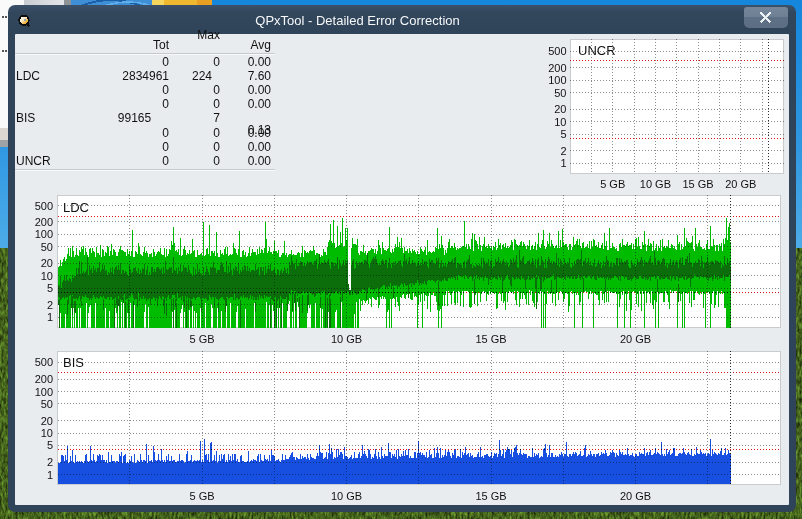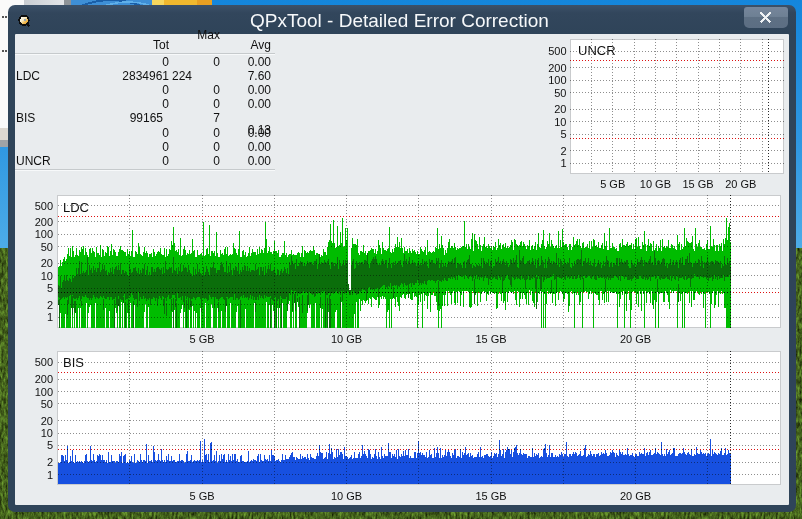--- a/index.html
+++ b/index.html
@@ -1,20 +1,20 @@
 <!DOCTYPE html>
 <html><head><meta charset="utf-8"><style>
 html,body{margin:0;padding:0}
 body{width:802px;height:519px;position:relative;overflow:hidden;font-family:"Liberation Sans",sans-serif;background:#2e93e0}
 #sky{position:absolute;left:0;top:0;width:802px;height:255px;background:linear-gradient(180deg,#1486dc 0%,#2e97e2 55%,#4fade8 100%)}
 #grass{position:absolute;left:0;top:248px;width:802px;height:271px}
 .bgw{position:absolute}
 #win{position:absolute;left:8px;top:5px;width:788px;height:507px;background:linear-gradient(180deg,#3c5169 0,#32465c 8px,#2f4459 28px,#2f4459 100%);border-radius:7px}
 #content{position:absolute;left:15px;top:34px;width:774px;height:471px;background:#e9ecee;border-radius:1px}
-#title{position:absolute;left:250px;top:13px;width:215px;color:#f6f8fa;font-size:19px;line-height:15px;text-align:center;white-space:nowrap}
+#title{position:absolute;left:250px;top:13px;width:215px;color:#f6f8fa;font-size:13px;line-height:15px;text-align:center;white-space:nowrap}
 #closebtn{position:absolute;left:744px;top:7px;width:44px;height:21px;border-radius:3px 3px 5px 5px;background:linear-gradient(180deg,#76869b 0%,#6e8094 45%,#5e7084 50%,#5c6e83 100%)}
 .c{position:absolute;font-size:12px;color:#111;line-height:14px;white-space:nowrap}
 .hl{position:absolute;left:15px;width:260px;height:1px;background:#c6cacc;border-bottom:1px solid #f7f9fa}
 .cs{position:absolute}
 .g{stroke:#8e8e8e;stroke-width:1;stroke-dasharray:1 2}
 .r{stroke:#dd1111;stroke-width:1;stroke-dasharray:1 2}
 .e{stroke:#2a2a2a;stroke-width:1;stroke-dasharray:1 2}
 .pb{stroke:#00bc00;stroke-width:1;fill:none}
 .pd{stroke:#0b6e0b;stroke-width:1;fill:none}
 .pu{stroke:#1750e0;stroke-width:1;fill:none}
@@ -75,30 +75,30 @@
 <circle cx="7.8" cy="6.9" r="1.1" fill="#9aa8b4"></circle>
 </svg>
 <div class="c" style="left:100px;top:38px;width:69px;text-align:right">Tot</div>
 <div class="c" style="left:160px;top:28px;width:60px;text-align:right">Max</div>
 <div class="c" style="left:211px;top:38px;width:60px;text-align:right">Avg</div>
 <div class="c" style="left:100px;top:54.5px;width:69px;text-align:right">0</div>
 <div class="c" style="left:160px;top:54.5px;width:60px;text-align:right">0</div>
 <div class="c" style="left:211px;top:54.5px;width:60px;text-align:right">0.00</div>
 <div class="c" style="left:16px;top:68.7px">LDC</div>
 <div class="c" style="left:100px;top:68.7px;width:69px;text-align:right">2834961</div>
-<div class="c" style="left:172px;top:68.7px;width:60px;text-align:left">224</div>
+<div class="c" style="left:152px;top:68.7px;width:60px;text-align:right">224</div>
 <div class="c" style="left:211px;top:68.7px;width:60px;text-align:right">7.60</div>
 <div class="c" style="left:100px;top:82.9px;width:69px;text-align:right">0</div>
 <div class="c" style="left:160px;top:82.9px;width:60px;text-align:right">0</div>
 <div class="c" style="left:211px;top:82.9px;width:60px;text-align:right">0.00</div>
 <div class="c" style="left:100px;top:97.1px;width:69px;text-align:right">0</div>
 <div class="c" style="left:160px;top:97.1px;width:60px;text-align:right">0</div>
 <div class="c" style="left:211px;top:97.1px;width:60px;text-align:right">0.00</div>
 <div class="c" style="left:16px;top:111.3px">BIS</div>
-<div class="c" style="left:94px;top:111.3px;width:69px;text-align:right">99165</div>
+<div class="c" style="left:100px;top:111.3px;width:69px;text-align:center">99165</div>
 <div class="c" style="left:160px;top:111.3px;width:60px;text-align:right">7</div>
 <div class="c" style="left:211px;top:123px;width:60px;text-align:right">0.13</div>
 <div class="c" style="left:100px;top:125.5px;width:69px;text-align:right">0</div>
 <div class="c" style="left:160px;top:125.5px;width:60px;text-align:right">0</div>
 <div class="c" style="left:211px;top:125.5px;width:60px;text-align:right">0.00</div>
 <div class="c" style="left:100px;top:139.7px;width:69px;text-align:right">0</div>
 <div class="c" style="left:160px;top:139.7px;width:60px;text-align:right">0</div>
 <div class="c" style="left:211px;top:139.7px;width:60px;text-align:right">0.00</div>
 <div class="c" style="left:16px;top:153.9px">UNCR</div>
 <div class="c" style="left:100px;top:153.9px;width:69px;text-align:right">0</div>

